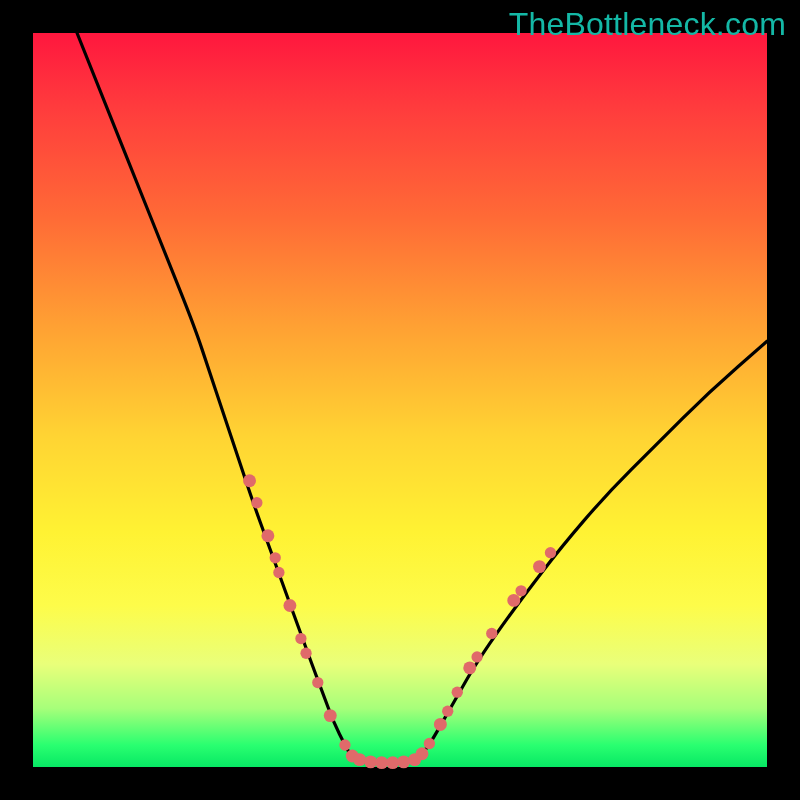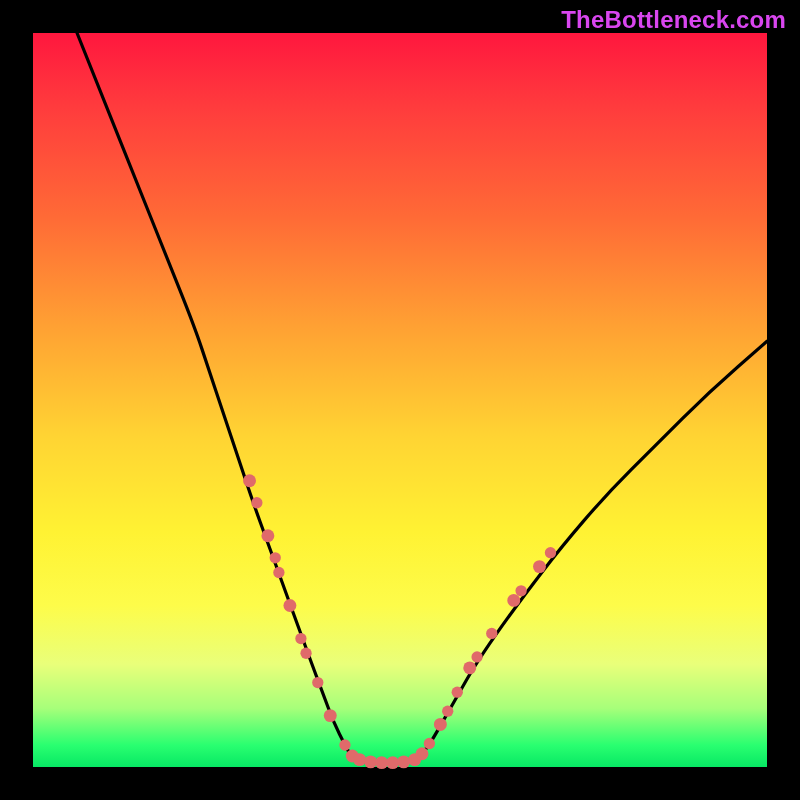--- a/index.html
+++ b/index.html
@@ -36,23 +36,23 @@
       #fdfc4a 78%,
       #e9ff7a 86%,
       #a7ff7a 92%,
       #2aff70 97%,
       #07e864 100%);
   }
   .watermark {
     position: absolute;
     top: 6px;
     right: 14px;
-    color: #d946ef;
-    font-size: 24px;
-    font-weight: 700;
+    color: #14b8a6;
+    font-size: 32px;
+    font-weight: 400;
     letter-spacing: 0.2px;
     user-select: none;
   }
   svg.curve {
     position: absolute;
     left: 0;
     top: 0;
     width: 734px;
     height: 734px;
     overflow: visible;

